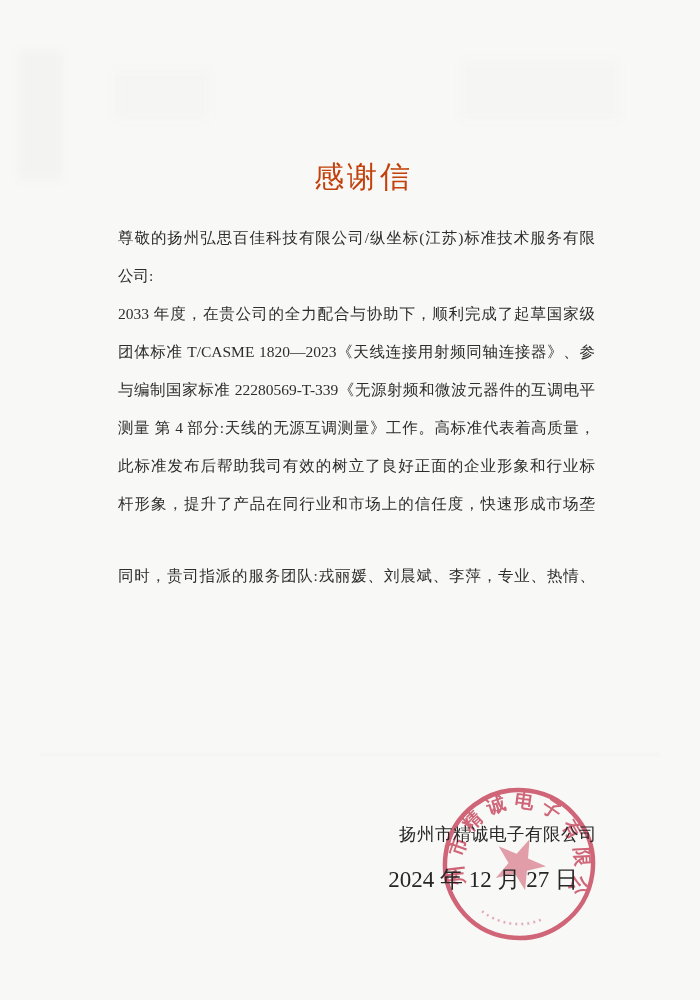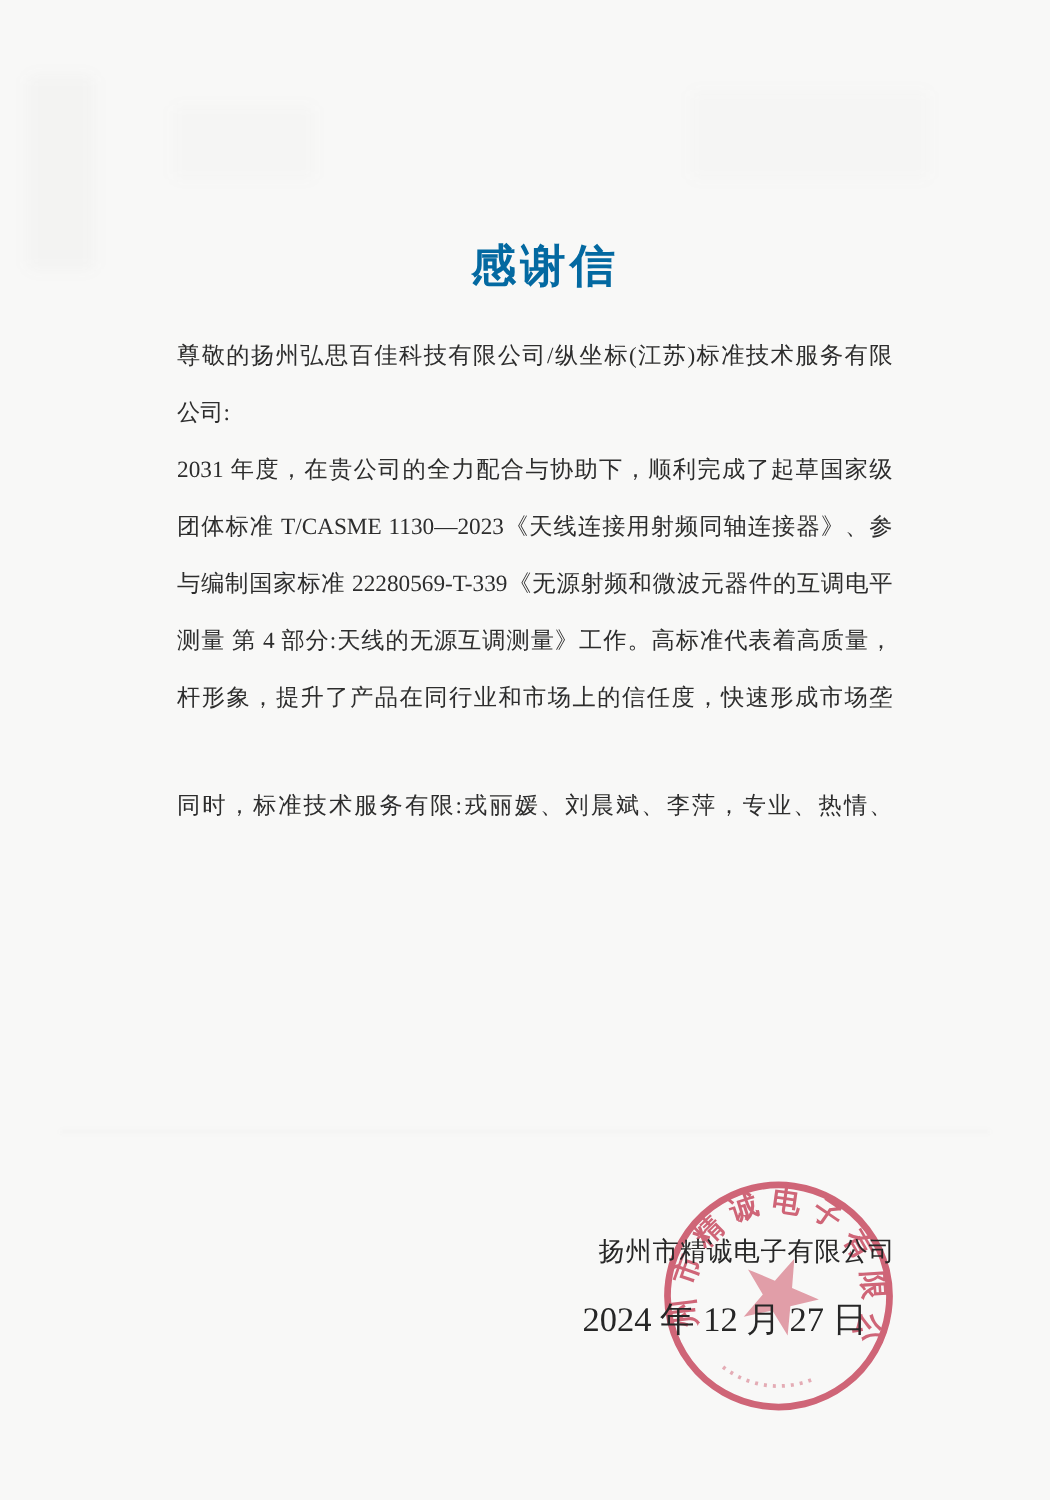--- a/index.html
+++ b/index.html
@@ -12,21 +12,21 @@
   
   .smudge { position:absolute; background:rgba(90,90,90,0.03); filter:blur(5px); border-radius:4px; }
   .sm1 { left:18px; top:50px; width:45px; height:130px; }
   .sm2 { left:115px; top:70px; width:95px; height:50px; background:rgba(90,90,90,0.02); }
   .sm3 { left:460px; top:60px; width:160px; height:60px; background:rgba(90,90,90,0.018); }
   .streak { position:absolute; left:40px; top:753px; width:620px; height:3px; background:rgba(80,80,80,0.025); filter:blur(1.5px); }
 
   .title {
     position:absolute; top:157px; left:118px; width:477px;
     text-align:center; text-indent:14px;
-    font-size:30px; font-weight:bold; letter-spacing:3px; color:#0369a1;
+    font-size:30px; font-weight:normal; letter-spacing:3px; color:#c2410c;
   }
   .body-text {
     position:absolute; top:219px; left:118px; width:477px;
     font-size:15.5px; z-index:2;
   }
   .line {
     height:38px; line-height:38px; overflow:hidden;
     text-align:justify; text-align-last:justify;
   }
   .line.end { text-align-last:left; }
@@ -59,27 +59,28 @@
   <div class="smudge sm1"></div>
   <div class="smudge sm2"></div>
   <div class="smudge sm3"></div>
   <div class="streak"></div>
 
   <div class="title">感谢信</div>
 
   <div class="body-text">
     <div class="line">尊敬的扬州弘思百佳科技有限公司/纵坐标(江苏)标准技术服务有限</div>
     <div class="line end">公司:</div>
-    <div class="line">2031 年度，在贵公司的全力配合与协助下，顺利完成了起草国家级</div>
-    <div class="line">团体标准 T/CASME 1130—2023《天线连接用射频同轴连接器》、参</div>
+    <div class="line">2033 年度，在贵公司的全力配合与协助下，顺利完成了起草国家级</div>
+    <div class="line">团体标准 T/CASME 1820—2023《天线连接用射频同轴连接器》、参</div>
     <div class="line">与编制国家标准 22280569-T-339《无源射频和微波元器件的互调电平</div>
     <div class="line">测量 第 4 部分:天线的无源互调测量》工作。高标准代表着高质量，</div>
+    <div class="line">此标准发布后帮助我司有效的树立了良好正面的企业形象和行业标</div>
     <div class="line">杆形象，提升了产品在同行业和市场上的信任度，快速形成市场垄断，</div>
     <div class="gap"></div>
-    <div class="line">同时，标准技术服务有限:戎丽媛、刘晨斌、李萍，专业、热情、</div>
+    <div class="line">同时，贵司指派的服务团队:戎丽媛、刘晨斌、李萍，专业、热情、</div>
   </div>
 
   <div class="seal">
     <svg viewBox="0 0 164 164">
       <defs>
         <path id="sealArc" d="M 32.6 110.5 A 57 57 0 1 1 131.4 110.5" fill="none"></path>
         <path id="sealBottomArc" d="M 52 134 A 60 60 0 0 0 112 134" fill="none"></path>
       </defs>
       <circle cx="82" cy="82" r="74" fill="none" stroke-width="4.5" stroke="#cc5a6e"></circle>
       <polygon points="89,55.9 90.2,75.4 109,80.6 90.8,87.7 91.7,107.2 79.3,92.1 61,99 71.5,82.5 59.4,67.3 78.2,72.2" opacity="0.8" fill="#d97f8d"></polygon>

